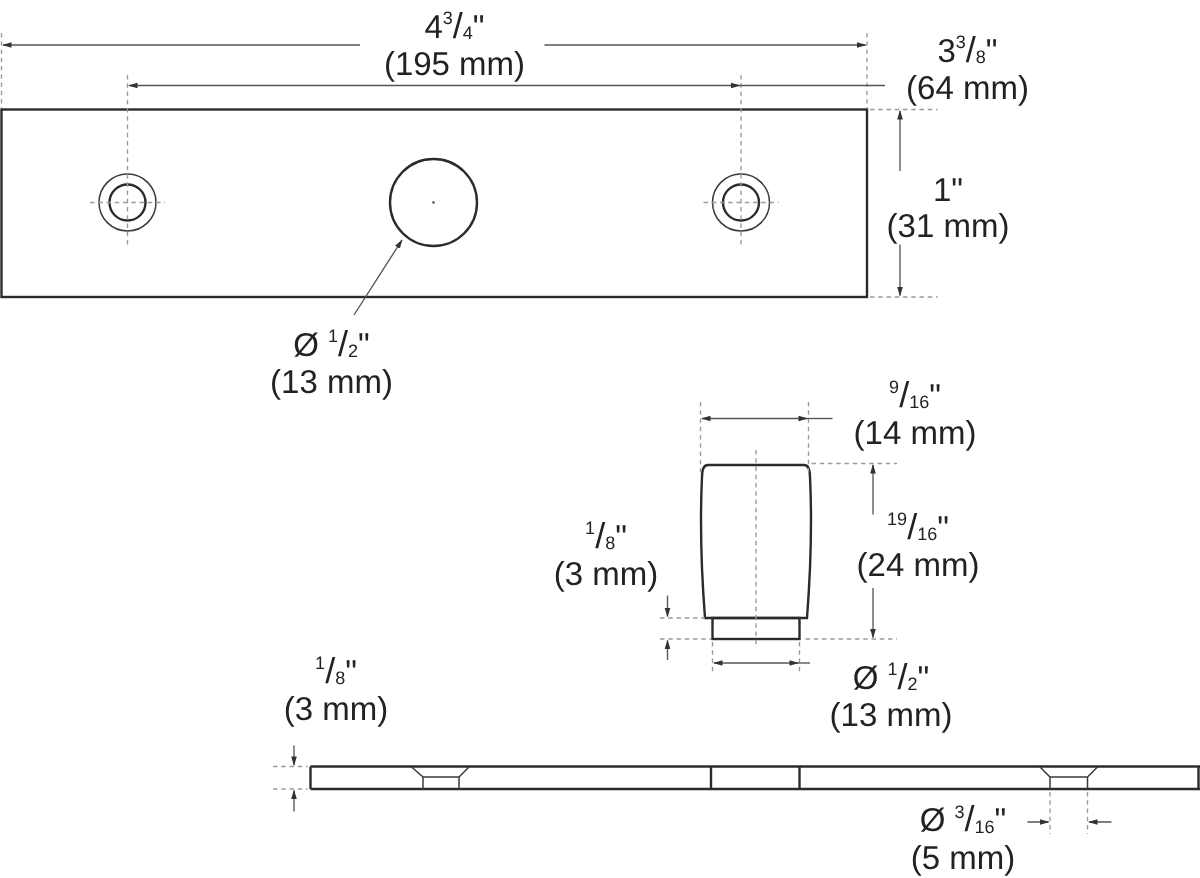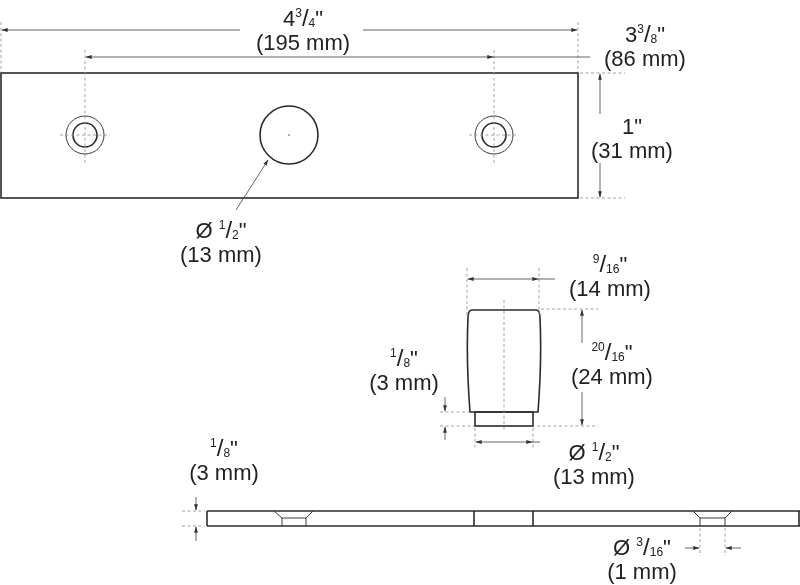--- a/index.html
+++ b/index.html
@@ -125,54 +125,54 @@
   </g>
 </svg>
 
 <div class="lbl" style="left:243px; top:6px; width:120px;">
   <span class="l1"><span>4</span><sup>3</sup><span class="slash">/</span><sub>4</sub><span>"</span></span>
   <span class="l2">(195 mm)</span>
 </div>
 
 <div class="lbl" style="left:595px; top:22px; width:100px;">
   <span class="l1"><span>3</span><sup>3</sup><span class="slash">/</span><sub>8</sub><span>"</span></span>
-  <span class="l2">(86 mm)</span>
+  <span class="l2">(64 mm)</span>
 </div>
 
 <div class="lbl" style="left:582px; top:116px; width:100px;">
   <span class="l1">1"</span>
   <span class="l2">(31 mm)</span>
 </div>
 
 <div class="lbl" style="left:166px; top:218px; width:110px;">
   <span class="l1"><span>Ø</span> <sup>1</sup><span class="slash">/</span><sub>2</sub><span>"</span></span>
   <span class="l2">(13 mm)</span>
 </div>
 
 <div class="lbl" style="left:560px; top:252px; width:100px;">
   <span class="l1"><sup>9</sup><span class="slash">/</span><sub>16</sub><span>"</span></span>
   <span class="l2">(14 mm)</span>
 </div>
 
 <div class="lbl" style="left:562px; top:340px; width:100px;">
-  <span class="l1"><sup>20</sup><span class="slash">/</span><sub>16</sub><span>"</span></span>
+  <span class="l1"><sup>19</sup><span class="slash">/</span><sub>16</sub><span>"</span></span>
   <span class="l2">(24 mm)</span>
 </div>
 
 <div class="lbl" style="left:364px; top:346px; width:80px;">
   <span class="l1"><sup>1</sup><span class="slash">/</span><sub>8</sub><span>"</span></span>
   <span class="l2">(3 mm)</span>
 </div>
 
 <div class="lbl" style="left:544px; top:440px; width:100px;">
   <span class="l1"><span>Ø</span> <sup>1</sup><span class="slash">/</span><sub>2</sub><span>"</span></span>
   <span class="l2">(13 mm)</span>
 </div>
 
 <div class="lbl" style="left:184px; top:436px; width:80px;">
   <span class="l1"><sup>1</sup><span class="slash">/</span><sub>8</sub><span>"</span></span>
   <span class="l2">(3 mm)</span>
 </div>
 
 <div class="lbl" style="left:597px; top:535px; width:90px;">
   <span class="l1"><span>Ø</span> <sup>3</sup><span class="slash">/</span><sub>16</sub><span>"</span></span>
-  <span class="l2">(1 mm)</span>
+  <span class="l2">(5 mm)</span>
 </div>
 
 </body></html>

